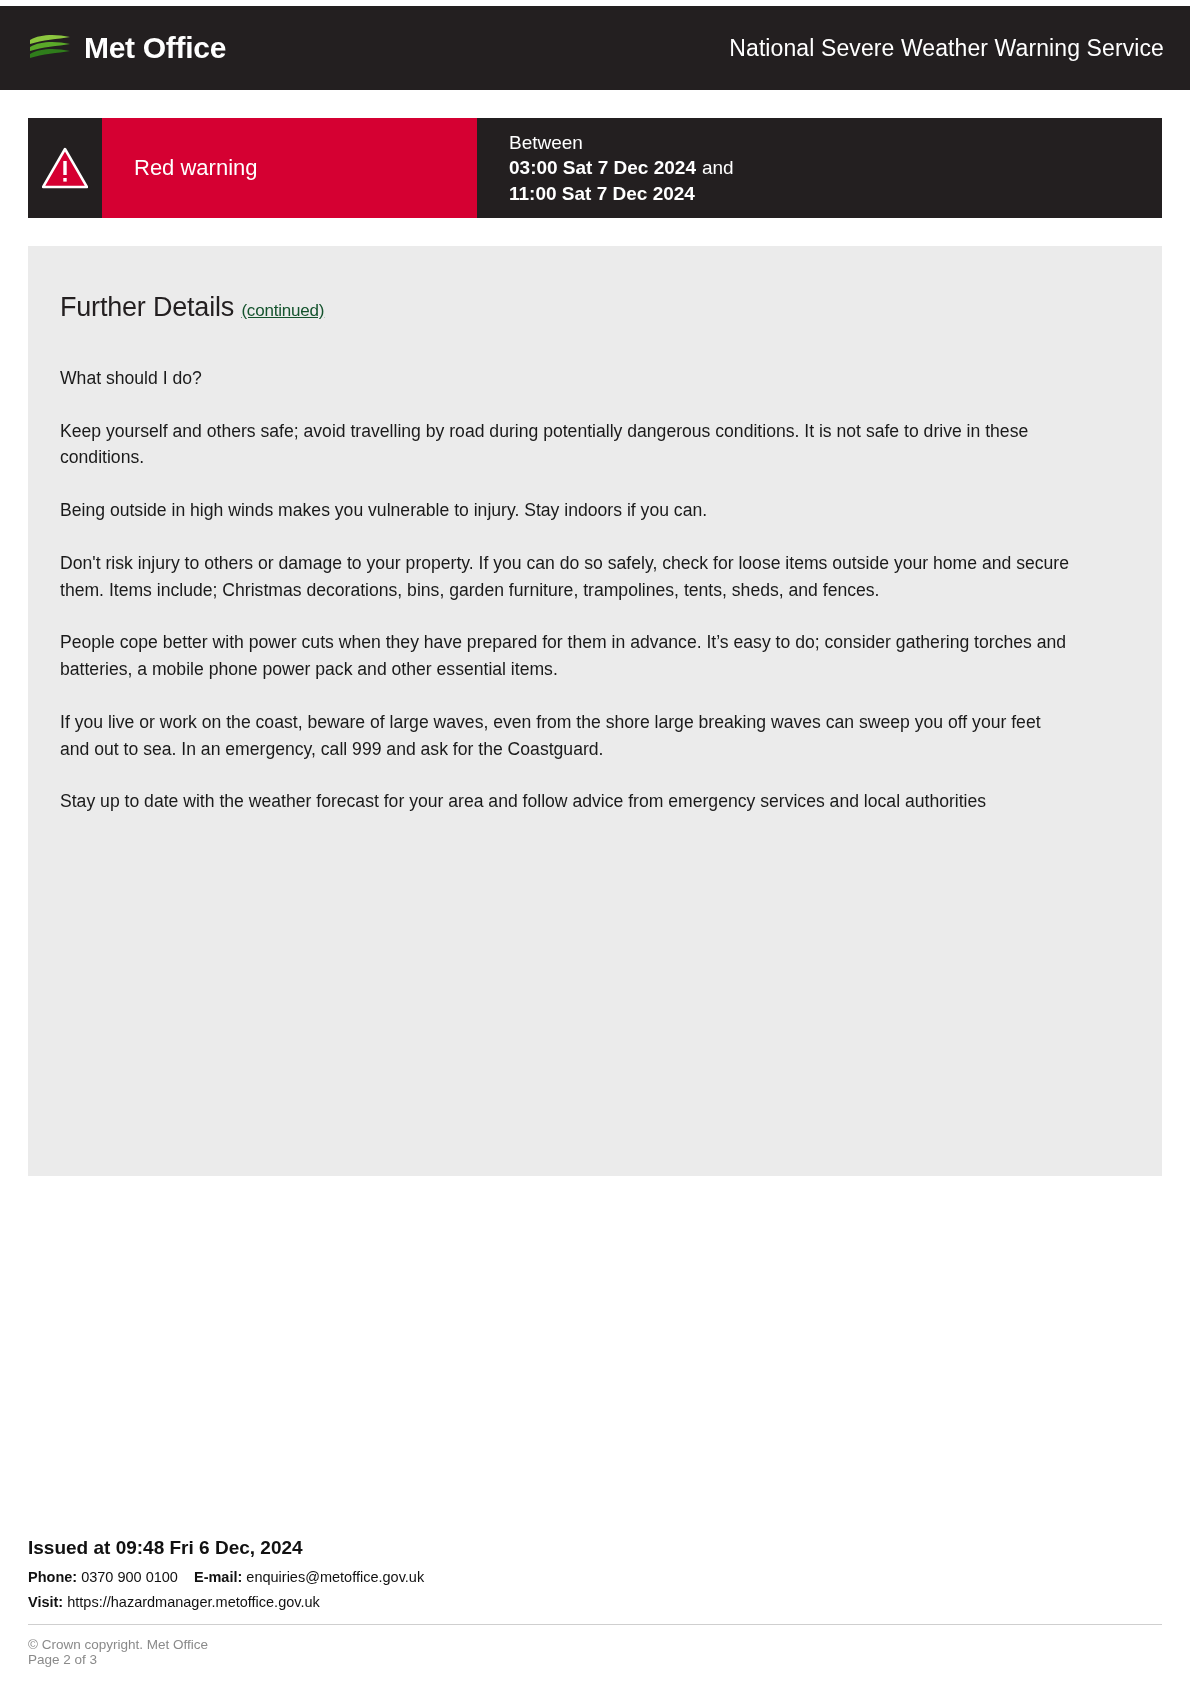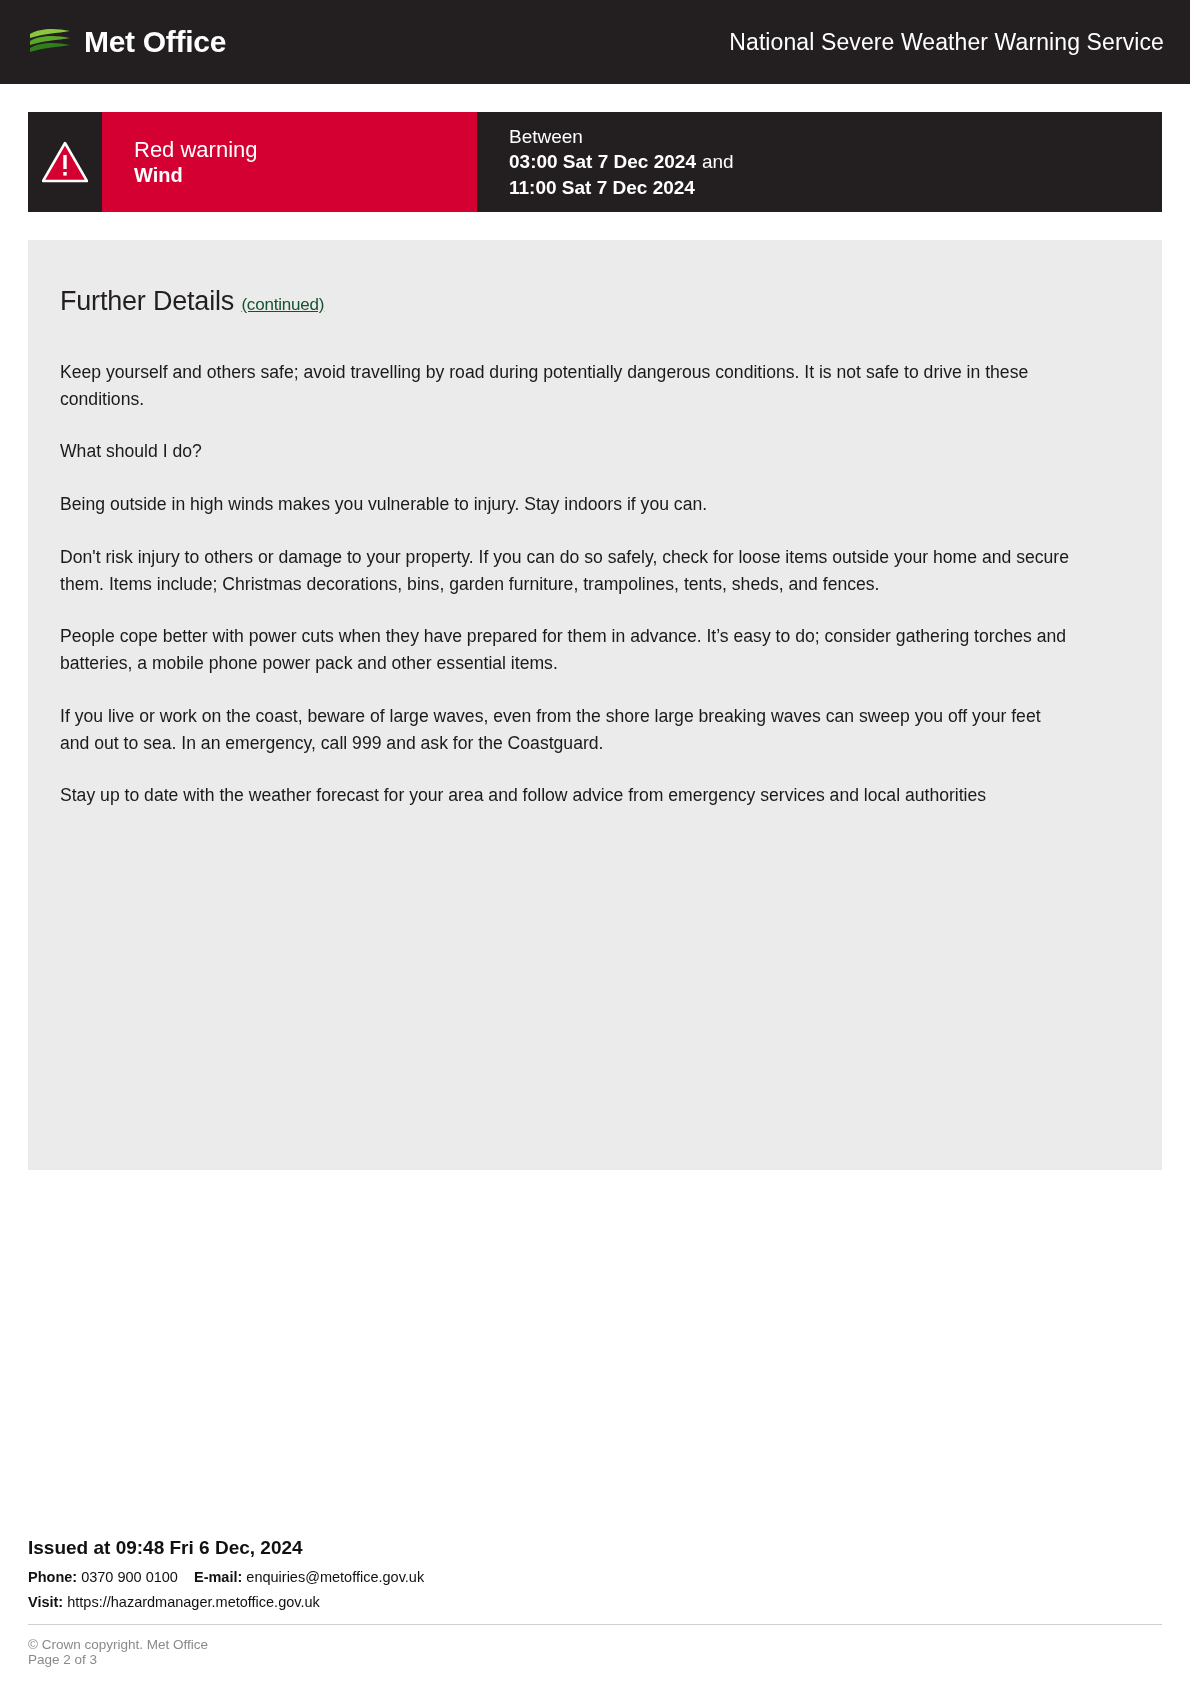--- a/index.html
+++ b/index.html
@@ -18,20 +18,21 @@
   }
 
   
   .header {
     height: 84px;
     background: #231f20;
     display: flex;
     align-items: center;
     justify-content: space-between;
     padding: 0 26px 0 28px;
+    margin-top: 6px;
   }
   .brand {
     display: flex;
     align-items: center;
     gap: 10px;
   }
   .brand-mark {
     width: 46px;
     height: 30px;
     position: relative;
@@ -205,39 +206,38 @@
       <span class="warn-triangle">
         <svg width="46" height="42" viewBox="0 0 46 42" xmlns="http://www.w3.org/2000/svg">
           <polygon points="23,2 45,40 1,40" fill="#d50032" stroke="#ffffff" stroke-width="2.5" stroke-linejoin="round"></polygon>
           <rect x="21.3" y="14" width="3.4" height="14" fill="#ffffff"></rect>
           <rect x="21.3" y="31" width="3.4" height="3.6" fill="#ffffff"></rect>
         </svg>
       </span>
     </div>
     <div class="warn-level-cell">
       <div class="warn-level-title">Red warning</div>
-      <div class="warn-level-type">Wind</div>
     </div>
     <div class="warn-time-cell">
       <div class="warn-between">Between</div>
       <div class="warn-times">
         <span>03:00 Sat 7 Dec 2024</span><span class="conj">and</span>
       </div>
       <div class="warn-times">11:00 Sat 7 Dec 2024</div>
     </div>
   </div>
 
   <div class="details-panel">
     <h2 class="details-heading">
       <span>Further Details</span>
       <span class="cont">(continued)</span>
     </h2>
 
+    <p class="para">What should I do?</p>
     <p class="para">Keep yourself and others safe; avoid travelling by road during potentially dangerous conditions. It is not safe to drive in these conditions.</p>
-    <p class="para">What should I do?</p>
     <p class="para">Being outside in high winds makes you vulnerable to injury. Stay indoors if you can.</p>
     <p class="para">Don't risk injury to others or damage to your property. If you can do so safely, check for loose items outside your home and secure them. Items include; Christmas decorations, bins, garden furniture, trampolines, tents, sheds, and fences.</p>
     <p class="para">People cope better with power cuts when they have prepared for them in advance. It’s easy to do; consider gathering torches and batteries, a mobile phone power pack and other essential items.</p>
     <p class="para">If you live or work on the coast, beware of large waves, even from the shore large breaking waves can sweep you off your feet and out to sea. In an emergency, call 999 and ask for the Coastguard.</p>
     <p class="para">Stay up to date with the weather forecast for your area and follow advice from emergency services and local authorities</p>
   </div>
 </div>
 
 <div class="footer">
   <div class="issued">Issued at 09:48 Fri 6 Dec, 2024</div>

